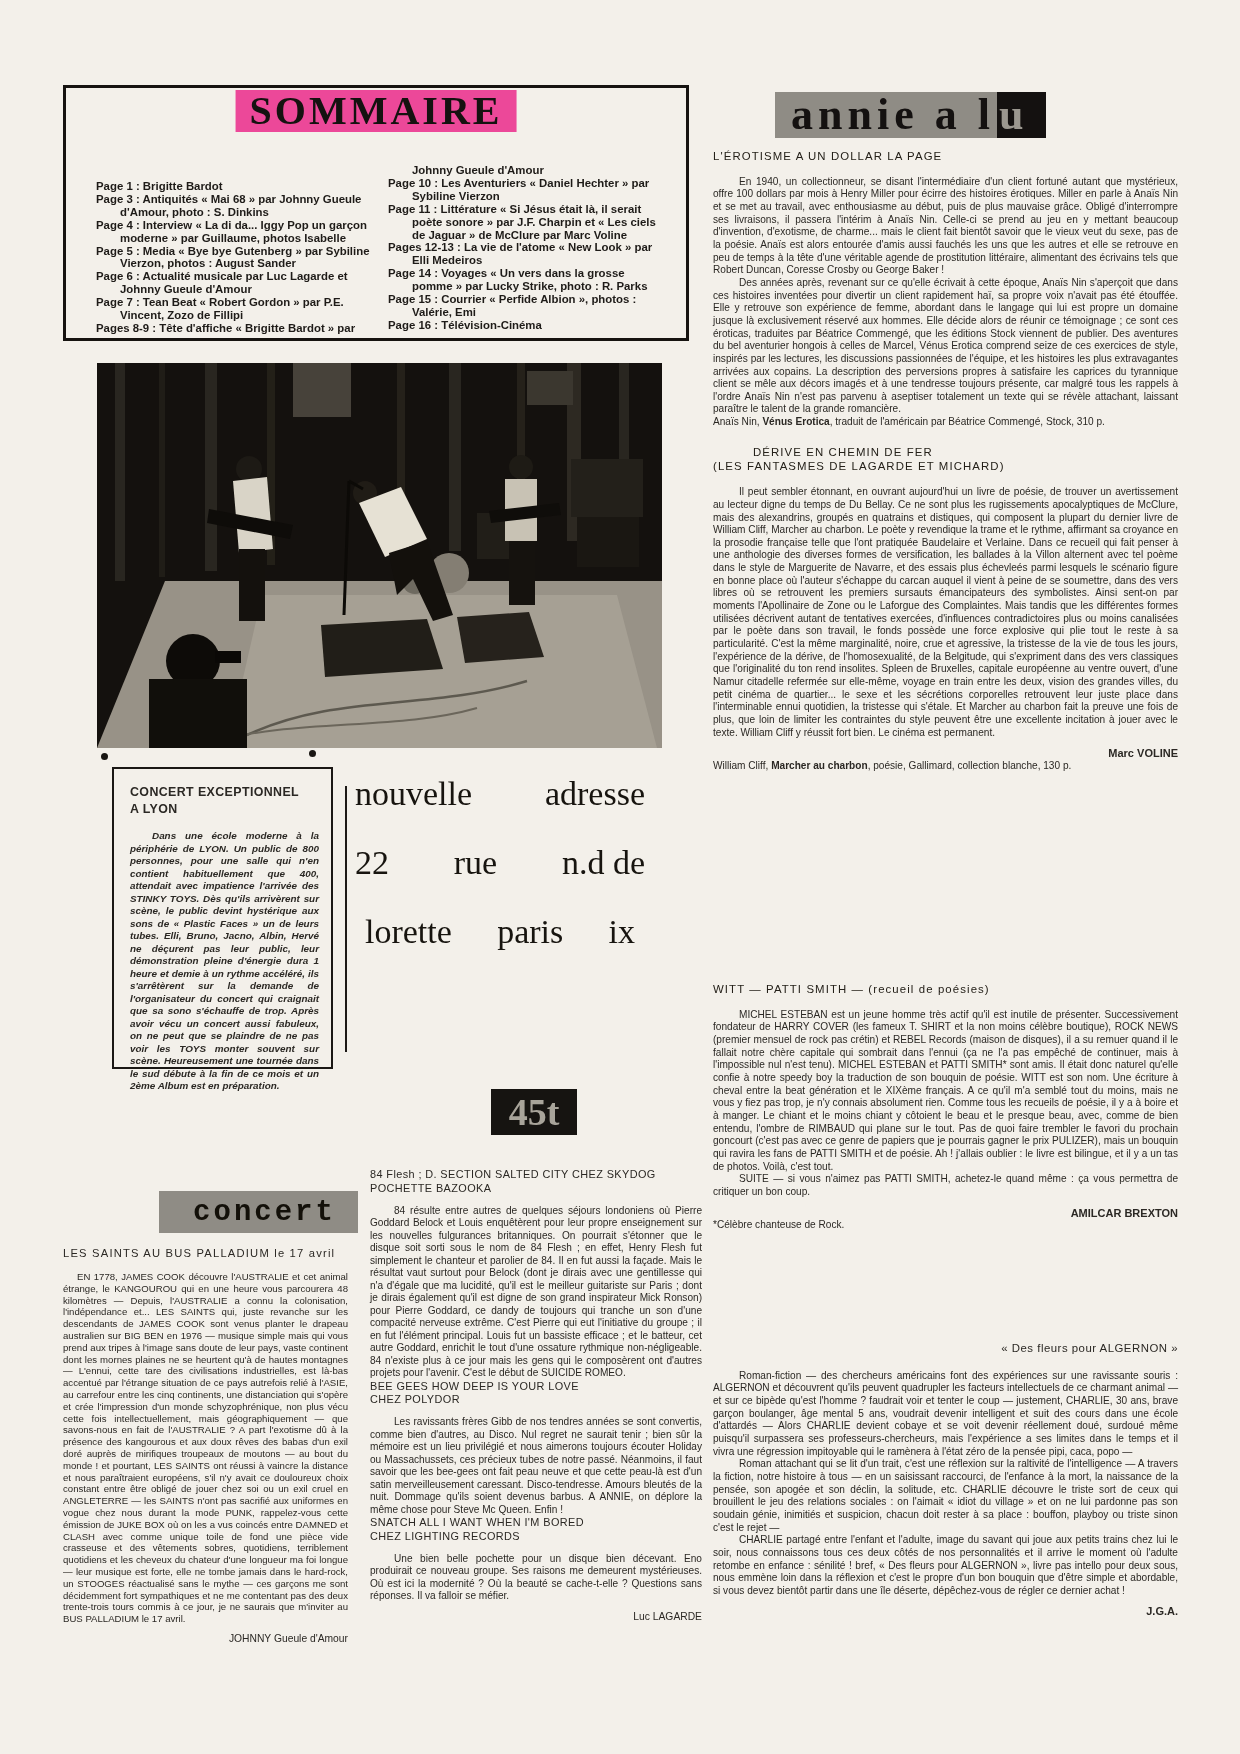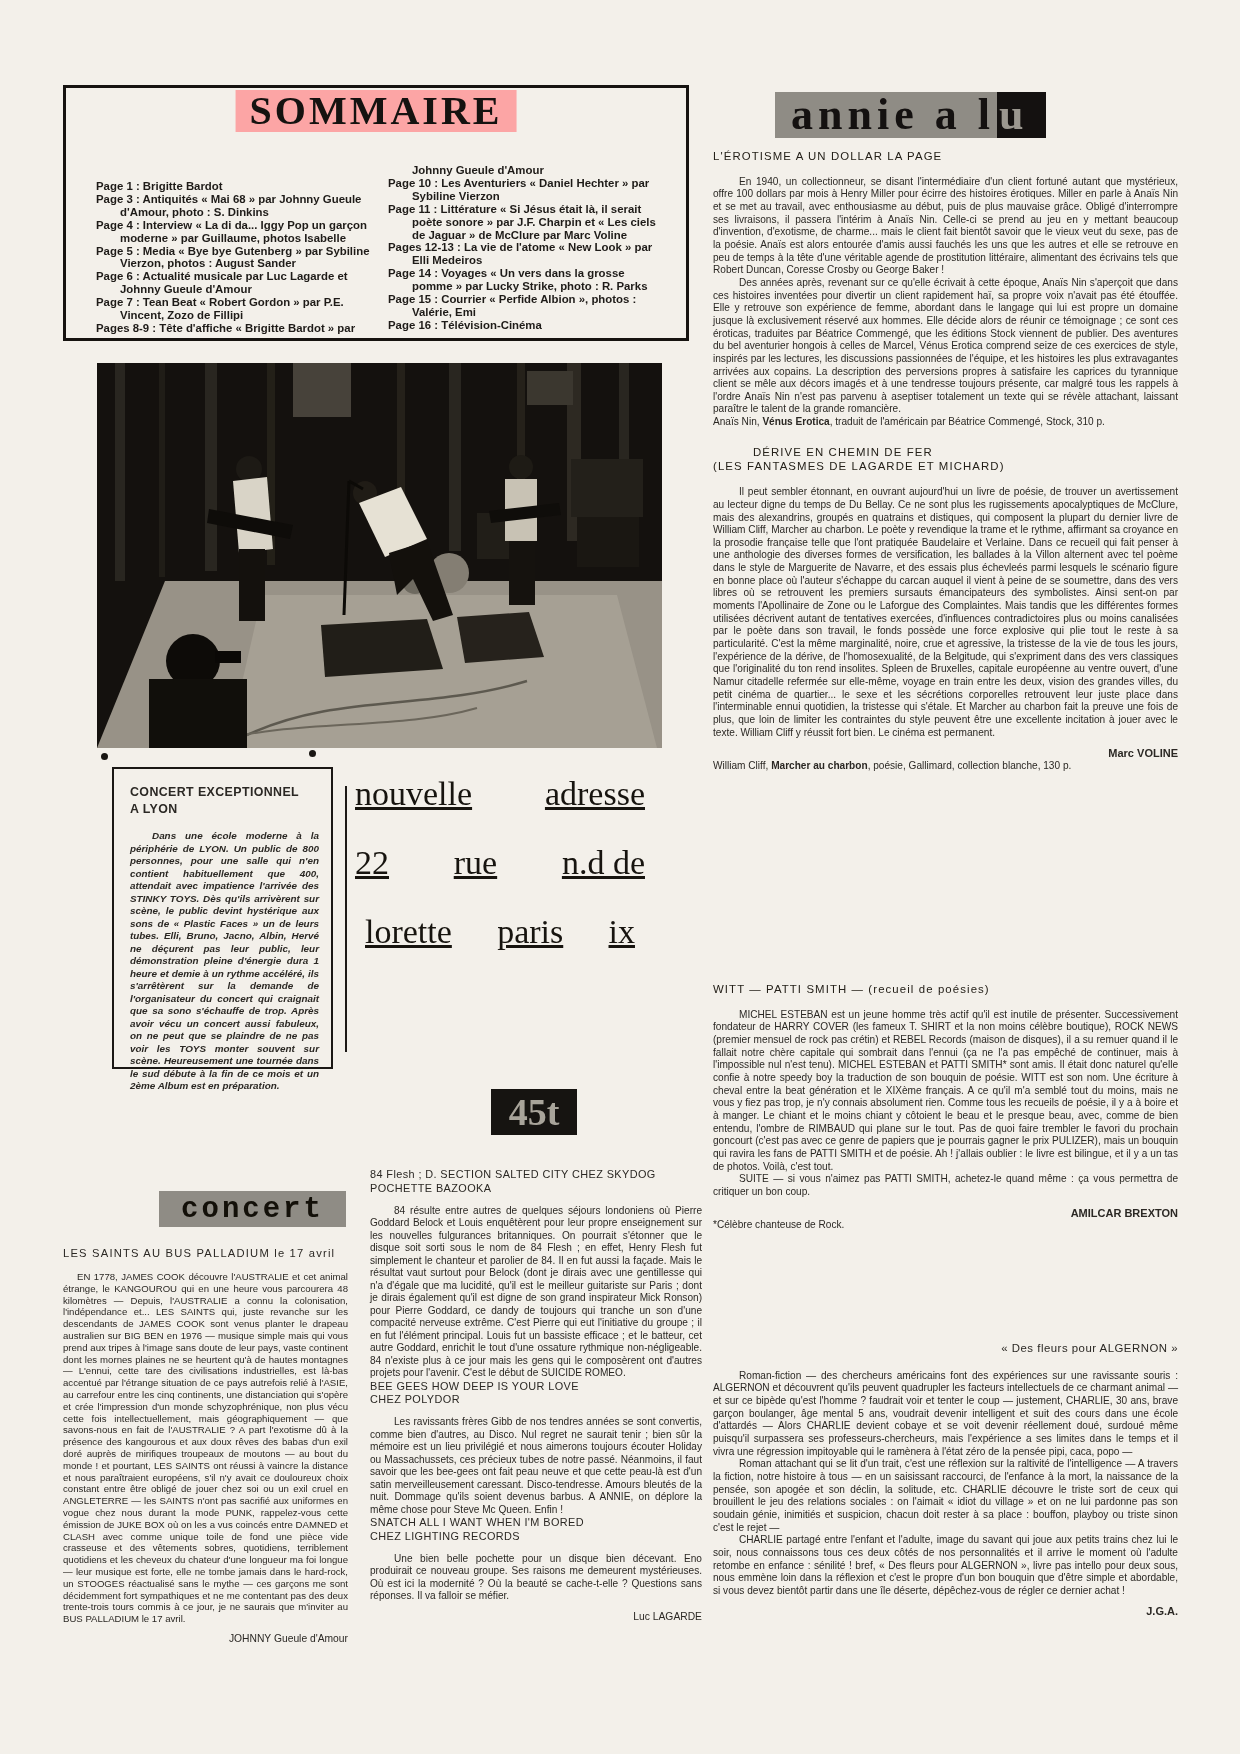--- a/index.html
+++ b/index.html
@@ -9,21 +9,21 @@
     font-family:"Liberation Sans", sans-serif;
     color:#2b2824; overflow:hidden;
   }
   
   .sommaire-box {
     position:absolute; left:63px; top:85px; width:620px; height:250px;
     border:3px solid #161310;
   }
   .sommaire-title {
     position:absolute; left:50%; top:2px; transform:translateX(-50%);
-    background:#fca5a5; color:#151210; padding:0 14px;
+    background:#ec4899; color:#151210; padding:0 14px;
     font-family:"Liberation Serif", serif; font-weight:bold;
     font-size:40px; line-height:42px; letter-spacing:3px; white-space:nowrap;
   }
   .toc-cols { display:flex; padding:76px 22px 0 30px; gap:16px; }
   .toc-col { width:288px; }
   .toc-col.left { padding-top:16px; }
   .toc-item {
     font-weight:bold; font-size:11.4px; line-height:12.9px;
     padding-left:24px; text-indent:-24px; color:#1e1b18;
   }
@@ -54,31 +54,31 @@
   .dot { position:absolute; width:7px; height:7px; border-radius:50%; background:#191613; }
   
   .lyon-box {
     position:absolute; left:112px; top:767px; width:221px; height:302px;
     border:2px solid #1a1714; box-sizing:border-box; padding:15px 12px 0 16px;
   }
   .lyon-title { font-size:12.4px; font-weight:bold; line-height:16.5px; letter-spacing:.4px; margin:0 0 13px 0; }
   .lyon-body { font-size:9.9px; font-weight:bold; line-height:12.5px; text-align:justify; text-indent:22px; margin:0;font-style:italic; }
   
   .vrule { position:absolute; left:345px; top:786px; width:2px; height:266px; background:#1c1916; }
-  .addr { position:absolute; left:355px; top:775px; width:290px; font-family:"Liberation Serif", serif; color:#17140f;text-decoration:underline; }
+  .addr { position:absolute; left:355px; top:775px; width:290px; font-family:"Liberation Serif", serif; color:#17140f; }
   .addr-line { display:flex; justify-content:space-between; font-size:34px; line-height:38px; margin-bottom:31px; }
   .badge-45t {
     position:absolute; left:491px; top:1089px; width:86px; height:46px;
     background:#161411; color:#a8a49a; font-family:"Liberation Serif", serif;
     font-weight:bold; font-size:38px; display:flex; align-items:center; justify-content:center;
   }
   .concert-strip {
-    position:absolute; left:159px; top:1191px; width:187px; height:36px;
+    position:absolute; left:159px; top:1191px; width:187px; height:42px;
     background:#8f8c85; color:#131009; display:flex; align-items:center; justify-content:center;
-    font-family:"Liberation Mono", monospace; font-weight:bold; font-size:29px; letter-spacing:3px;
+    font-family:"Liberation Mono", monospace; font-weight:bold; font-size:29px; letter-spacing:3px;padding-left:12px;
   }
   
   .saints { position:absolute; left:63px; top:1247px; width:285px; }
   .saints-title { font-size:11.2px; font-weight:400; letter-spacing:1.2px; margin:0 0 12px 0; }
   .saints p { font-size:9.6px; line-height:11.8px; text-align:justify; text-indent:14px; }
   .records { position:absolute; left:370px; top:1168px; width:332px; }
   .rec-title { font-size:10.9px; font-weight:400; line-height:13.8px; letter-spacing:.4px; margin:0 0 9px 0; }
   .rec-body { font-size:10.1px; line-height:12.5px; text-align:justify; text-indent:24px; margin:0 0 9px 0; }
 </style>
 </head>

